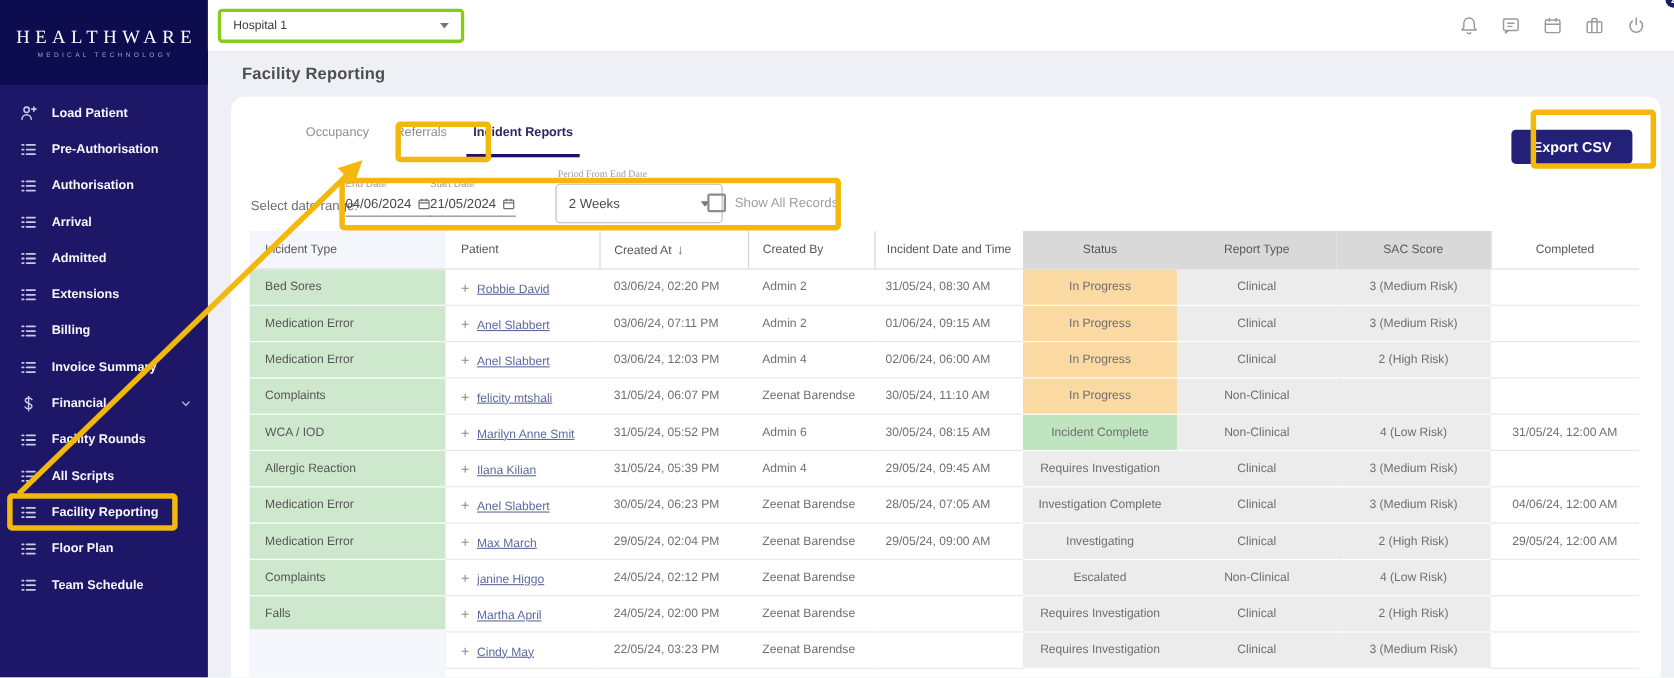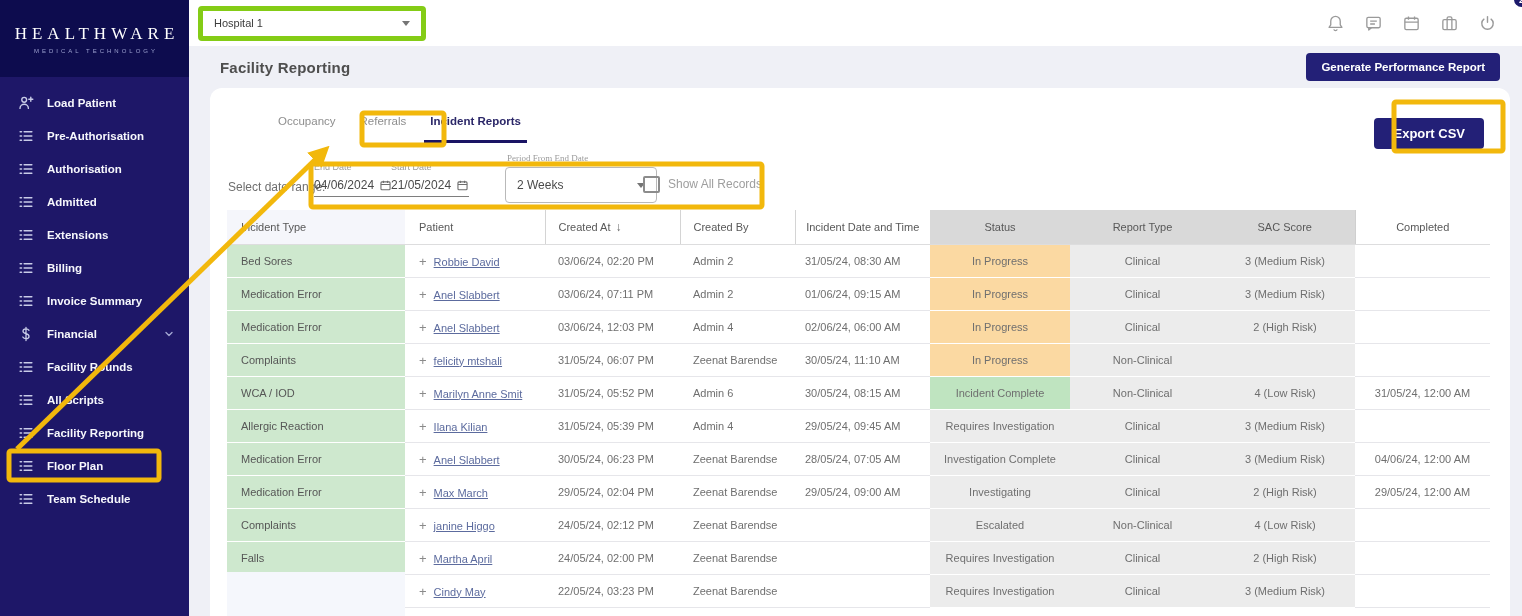--- a/index.html
+++ b/index.html
@@ -19,21 +19,21 @@
   .menu-item{height:33px;display:flex;align-items:center;gap:13px;padding:0 14px 0 18px;
     font-size:11.5px;font-weight:700;color:#F6F7FC;cursor:pointer;}
   .menu-item .mi-icon{width:16px;height:16px;color:#C9CCE8;flex-shrink:0;display:flex;}
   .menu-item .mi-icon svg{width:100%;height:100%;}
   .menu-item .mi-chev{margin-left:auto;width:12px;height:12px;color:#A3A7D2;display:flex;}
   .menu-item .mi-chev svg{width:100%;height:100%;}
 
   
   .main{flex:1;display:flex;flex-direction:column;min-width:0;}
   .topbar{height:46px;background:#FFFFFF;display:flex;align-items:center;padding-left:9px;flex-shrink:0;}
-  .hospital{width:196px;height:25px;border:5px solid #84cc16;border-radius:4px;background:#fff;
+  .hospital{width:196px;height:25px;border:3px solid #84cc16;border-radius:4px;background:#fff;
     display:flex;align-items:center;justify-content:space-between;padding:0 11px;font-size:11px;color:#3C3C3C;cursor:pointer;}
   .tri{width:0;height:0;border-left:4px solid transparent;border-right:4px solid transparent;border-top:5px solid #757575;}
   .top-icons{margin-left:auto;display:flex;align-items:center;gap:19px;padding-right:25px;}
   .tb-icon{width:19px;height:19px;color:#9A9A9A;position:relative;display:flex;cursor:pointer;}
   .tb-icon svg{width:100%;height:100%;}
   .badge{position:absolute;top:-8px;right:-7px;min-width:15px;height:15px;border-radius:50%;
     background:#1D1A6B;color:#fff;font-size:9px;font-weight:700;display:flex;align-items:center;justify-content:center;}
 
   .band{height:42px;display:flex;align-items:center;padding:0 22px 0 31px;flex-shrink:0;}
   .page-title{font-size:15px;font-weight:700;color:#4E4E4E;letter-spacing:.2px;}
@@ -131,20 +131,29 @@
         <div class="menu-item">
           <span class="mi-icon">
             <svg viewBox="0 0 16 16" fill="none" stroke="currentColor" stroke-width="1.6" stroke-linecap="round">
               <path d="M2.2 3.8h1.3M2.2 8h1.3M2.2 12.2h1.3M6.2 3.8h7.6M6.2 8h7.6M6.2 12.2h7.6"></path>
             </svg>
           </span>
           <span>Authorisation</span>
 
         </div>
 
+        <div class="menu-item">
+          <span class="mi-icon">
+            <svg viewBox="0 0 16 16" fill="none" stroke="currentColor" stroke-width="1.6" stroke-linecap="round">
+              <path d="M2.2 3.8h1.3M2.2 8h1.3M2.2 12.2h1.3M6.2 3.8h7.6M6.2 8h7.6M6.2 12.2h7.6"></path>
+            </svg>
+          </span>
+          <span>Arrival</span>
+
+        </div>
 
         <div class="menu-item">
           <span class="mi-icon">
             <svg viewBox="0 0 16 16" fill="none" stroke="currentColor" stroke-width="1.6" stroke-linecap="round">
               <path d="M2.2 3.8h1.3M2.2 8h1.3M2.2 12.2h1.3M6.2 3.8h7.6M6.2 8h7.6M6.2 12.2h7.6"></path>
             </svg>
           </span>
           <span>Admitted</span>
 
         </div>
@@ -283,21 +292,20 @@
             <svg viewBox="0 0 20 20" fill="none" stroke="currentColor" stroke-width="1.5" stroke-linecap="round">
               <path d="M10 2.8v6"></path>
               <path d="M6.2 5.4a6 6 0 1 0 7.6 0"></path>
             </svg>
           </span>
       </div>
     </div>
 
     <div class="band">
       <div class="page-title">Facility Reporting</div>
-      <button class="gen-btn">Generate Performance Report</button>
     </div>
 
     <div class="card">
 
       <div class="tabs">
 
           <span class="tab">Occupancy</span>
 
           <span class="tab">Referrals</span>
 

